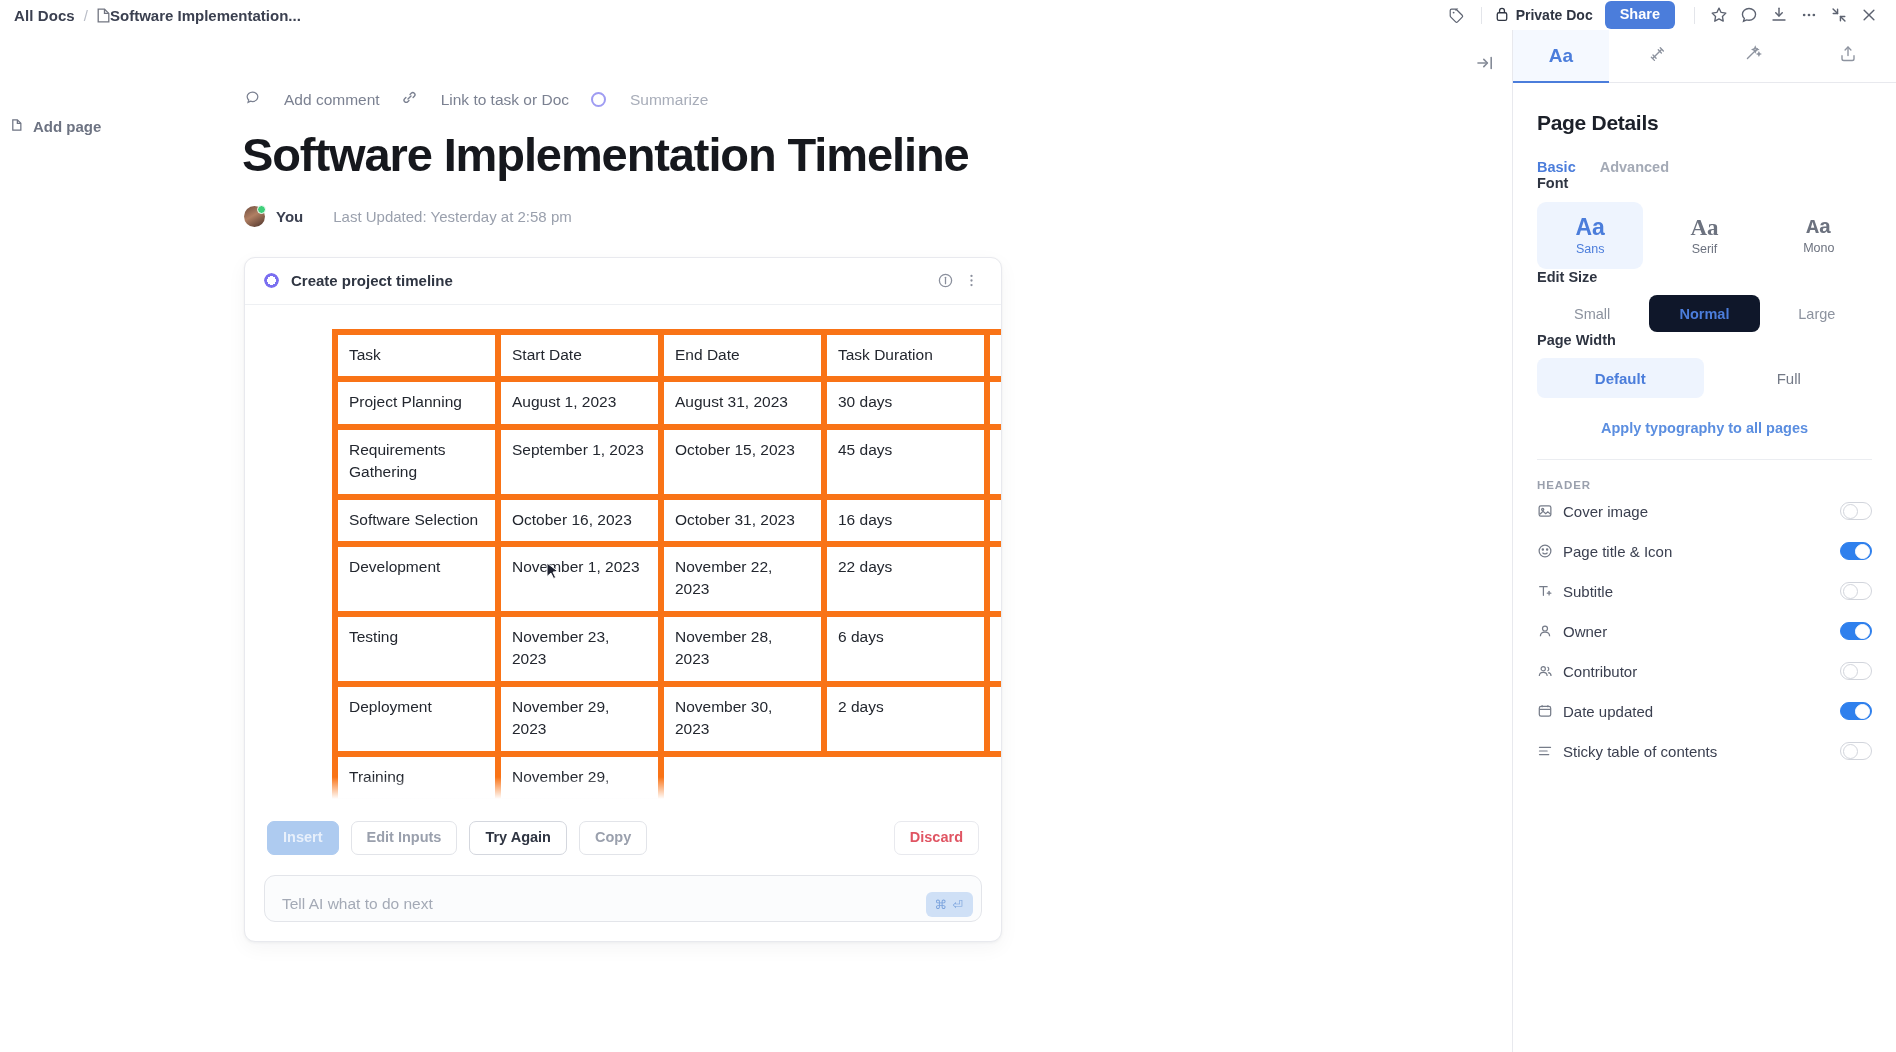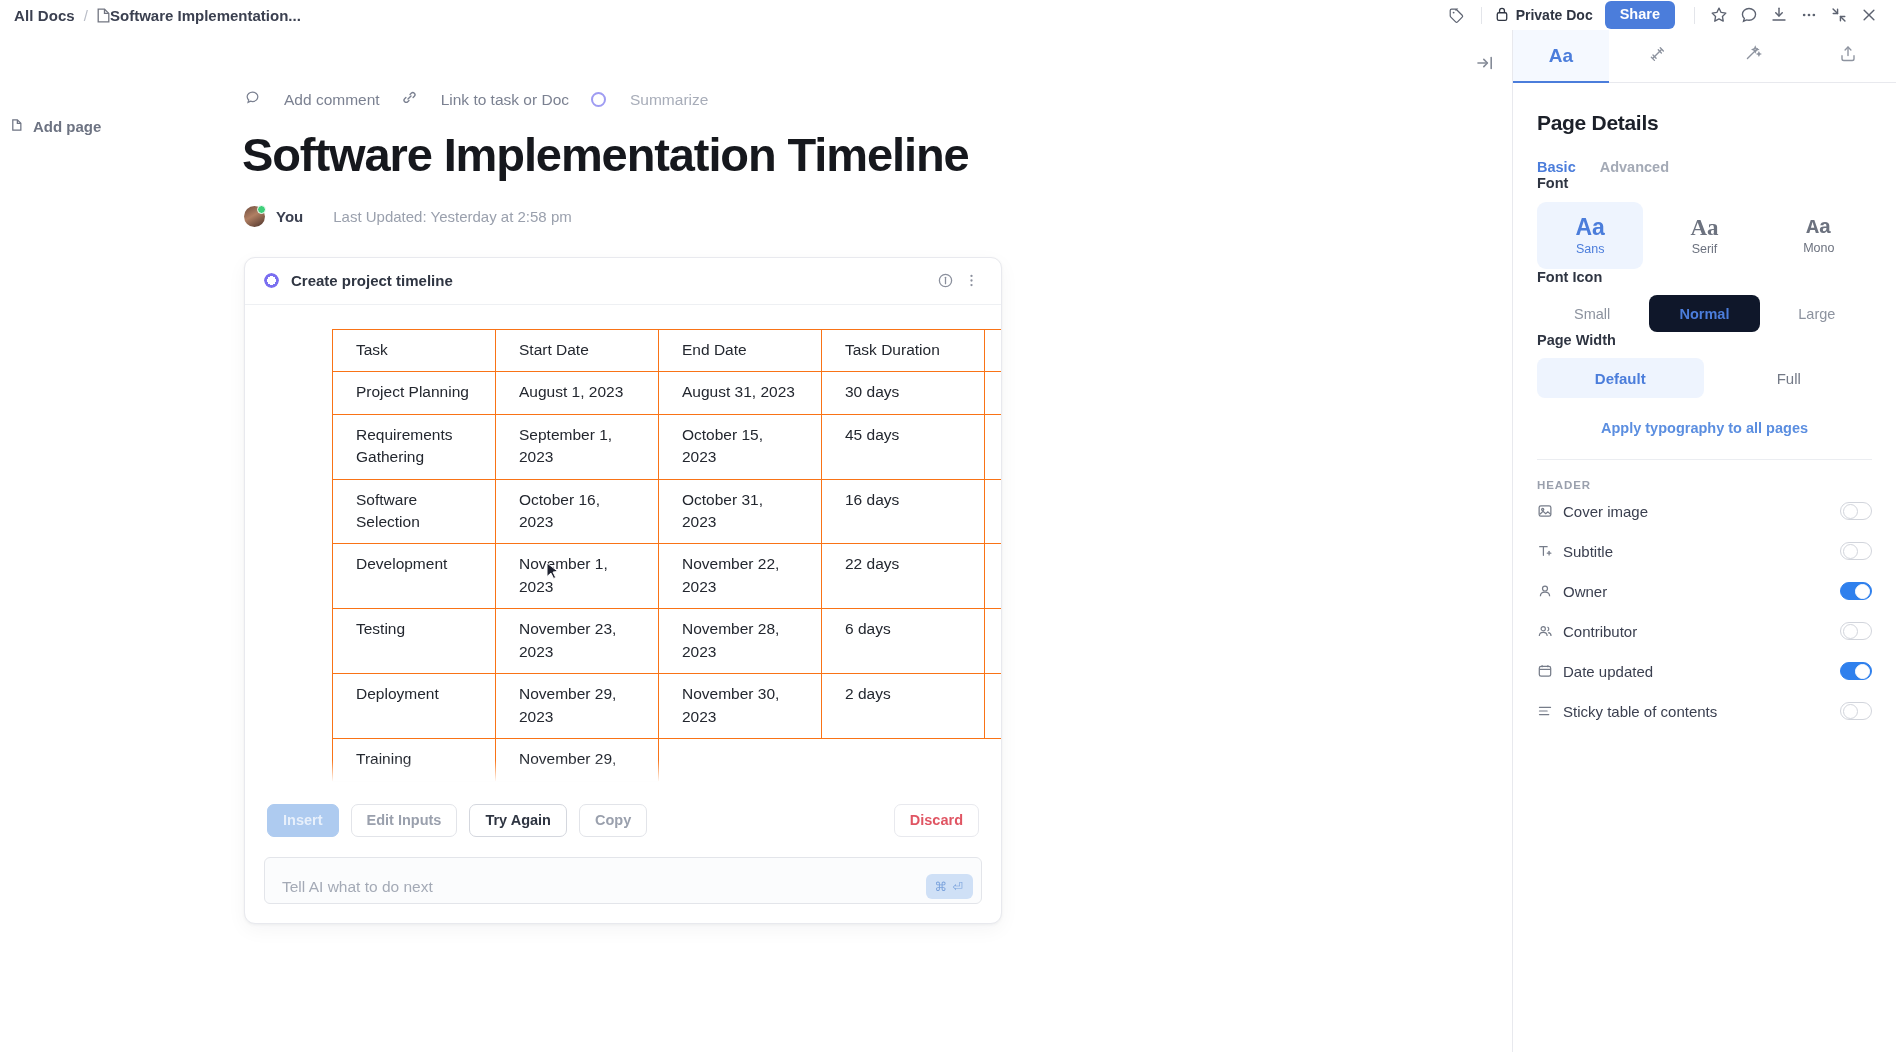--- a/index.html
+++ b/index.html
@@ -116,21 +116,21 @@
   .ai-head-icon { width: 26px; height: 26px; display:flex; align-items:center; justify-content:center; color:#8b909d; }
 
   .ai-body { padding: 24px 22px 0 22px; position: relative; }
 
   .tbl-clip { width: 712px; overflow: hidden; margin-left: 65px; }
   table.gen {
     border-collapse: collapse; table-layout: fixed; width: 860px;
     font-size: 15.5px; color: #23272f;
   }
   table.gen td, table.gen th {
-    border: 1px solid #f97316; padding: 9px 23px 10px; text-align: left;
+    border: 6px solid #f97316; padding: 9px 11px 10px; text-align: left;
     vertical-align: top; font-weight: 400; line-height: 1.45;
   }
   table.gen tr.hdr td { font-weight: 400; }
   .c0 { width: 163px; } .c1 { width: 163px; } .c2 { width: 163px; } .c3 { width: 163px; } .c4 { width: 208px; }
   tr.last-partial td { border-bottom: 1px solid #c9ccd3; }
   tr.last-partial td.empty-cell { border-color: transparent; border-left-color:#c9ccd3; }
   .fade-mask {
     position: absolute; left: 0; right: 0; bottom: 0; height: 22px;
     background: linear-gradient(to bottom, rgba(255,255,255,0), #fff);
     pointer-events: none;
@@ -140,21 +140,21 @@
   .btn {
     font-size: 14.5px; border-radius: 7px; padding: 8px 15px 9px; line-height: 1;
     border: 1px solid #e2e4e9; background: #fff; color: #9aa0ad; font-weight: 600; white-space: nowrap;
   }
   .btn.insert { background: #aecbf0; color: #e8f0fb; border-color: #aecbf0; font-weight: 700; }
   .btn.tryagain { color: #2f3542; font-weight: 700; border-color: #d4d7de; }
   .btn.discard { color: #e05563; border-color: #e8e9ee; font-weight: 700; margin-left: auto; }
 
   .ai-input-wrap { padding: 0 19px 19px; }
   .ai-input {
-    height: 47px; border: 1px solid #e3e5ea; border-radius: 6px; background: #fbfcfd;
+    height: 47px; border: 1px solid #e3e5ea; border-radius: 11px; background: #fbfcfd;
     display: flex; align-items: center; padding: 12px 8px 0 17px;
   }
   .ai-input .ph { flex: 1 1 auto; font-size: 15.5px; color: #a4aab6; }
   .send-key {
     background: #cfe0f6; color: #7ba3dd; border-radius: 6px; padding: 5px 9px;
     font-size: 12.5px; letter-spacing: 1px; display: flex; align-items: center; gap: 3px;
   }
 
   .cursor-arrow { position: absolute; left: 314px; top: 532px; width: 14px; height: 20px; }
 
@@ -530,21 +530,21 @@
           <div class="font-opt">
             <span class="big serif">Aa</span>
             <span class="sm">Serif</span>
           </div>
           <div class="font-opt">
             <span class="big mono">Aa</span>
             <span class="sm">Mono</span>
           </div>
         </div>
 
-        <div class="sec-label">Font Icon</div>
+        <div class="sec-label">Edit Size</div>
         <div class="size-row">
           <div class="size-opt">Small</div>
           <div class="size-opt active">Normal</div>
           <div class="size-opt">Large</div>
         </div>
 
         <div class="sec-label">Page Width</div>
         <div class="width-row">
           <div class="width-opt active">Default</div>
           <div class="width-opt">Full</div>
@@ -560,20 +560,32 @@
             <svg viewBox="0 0 18 18" width="16" height="16" fill="none" stroke="currentColor" stroke-width="1.4">
               <rect x="2.4" y="3.2" width="13.2" height="11.6" rx="2"></rect>
               <circle cx="6.4" cy="7.2" r="1.2"></circle>
                 <path d="M3.2 12.6l3.6-3.2 3 2.6 2.4-2 3.2 2.8"></path>
             </svg>
           </span>
           <span class="tgl-label">Cover image</span>
           <span class="tgl"></span>
         </div>
 
+        <div class="tgl-row">
+          <span class="tgl-ico">
+            <svg viewBox="0 0 18 18" width="16" height="16" fill="none" stroke="currentColor" stroke-width="1.4">
+              <circle cx="9" cy="9" r="6.6"></circle>
+                <circle cx="6.6" cy="7.4" r=".7" fill="currentColor"></circle>
+              <circle cx="11.4" cy="7.4" r=".7" fill="currentColor"></circle>
+                <path d="M6.2 10.8c.7 1 1.7 1.5 2.8 1.5s2.1-.5 2.8-1.5"></path>
+            </svg>
+          </span>
+          <span class="tgl-label">Page title &amp; Icon</span>
+          <span class="tgl on"></span>
+        </div>
 
         <div class="tgl-row">
           <span class="tgl-ico">
             <svg viewBox="0 0 18 18" width="16" height="16" fill="none" stroke="currentColor" stroke-width="1.4" stroke-linecap="round">
               <path d="M3 4.2h8.4"></path>
                 <path d="M7.2 4.2v9.6"></path>
                 <path d="M13.6 9.4v4"></path>
                 <path d="M11.6 11.4h4"></path>
             </svg>
           </span>

